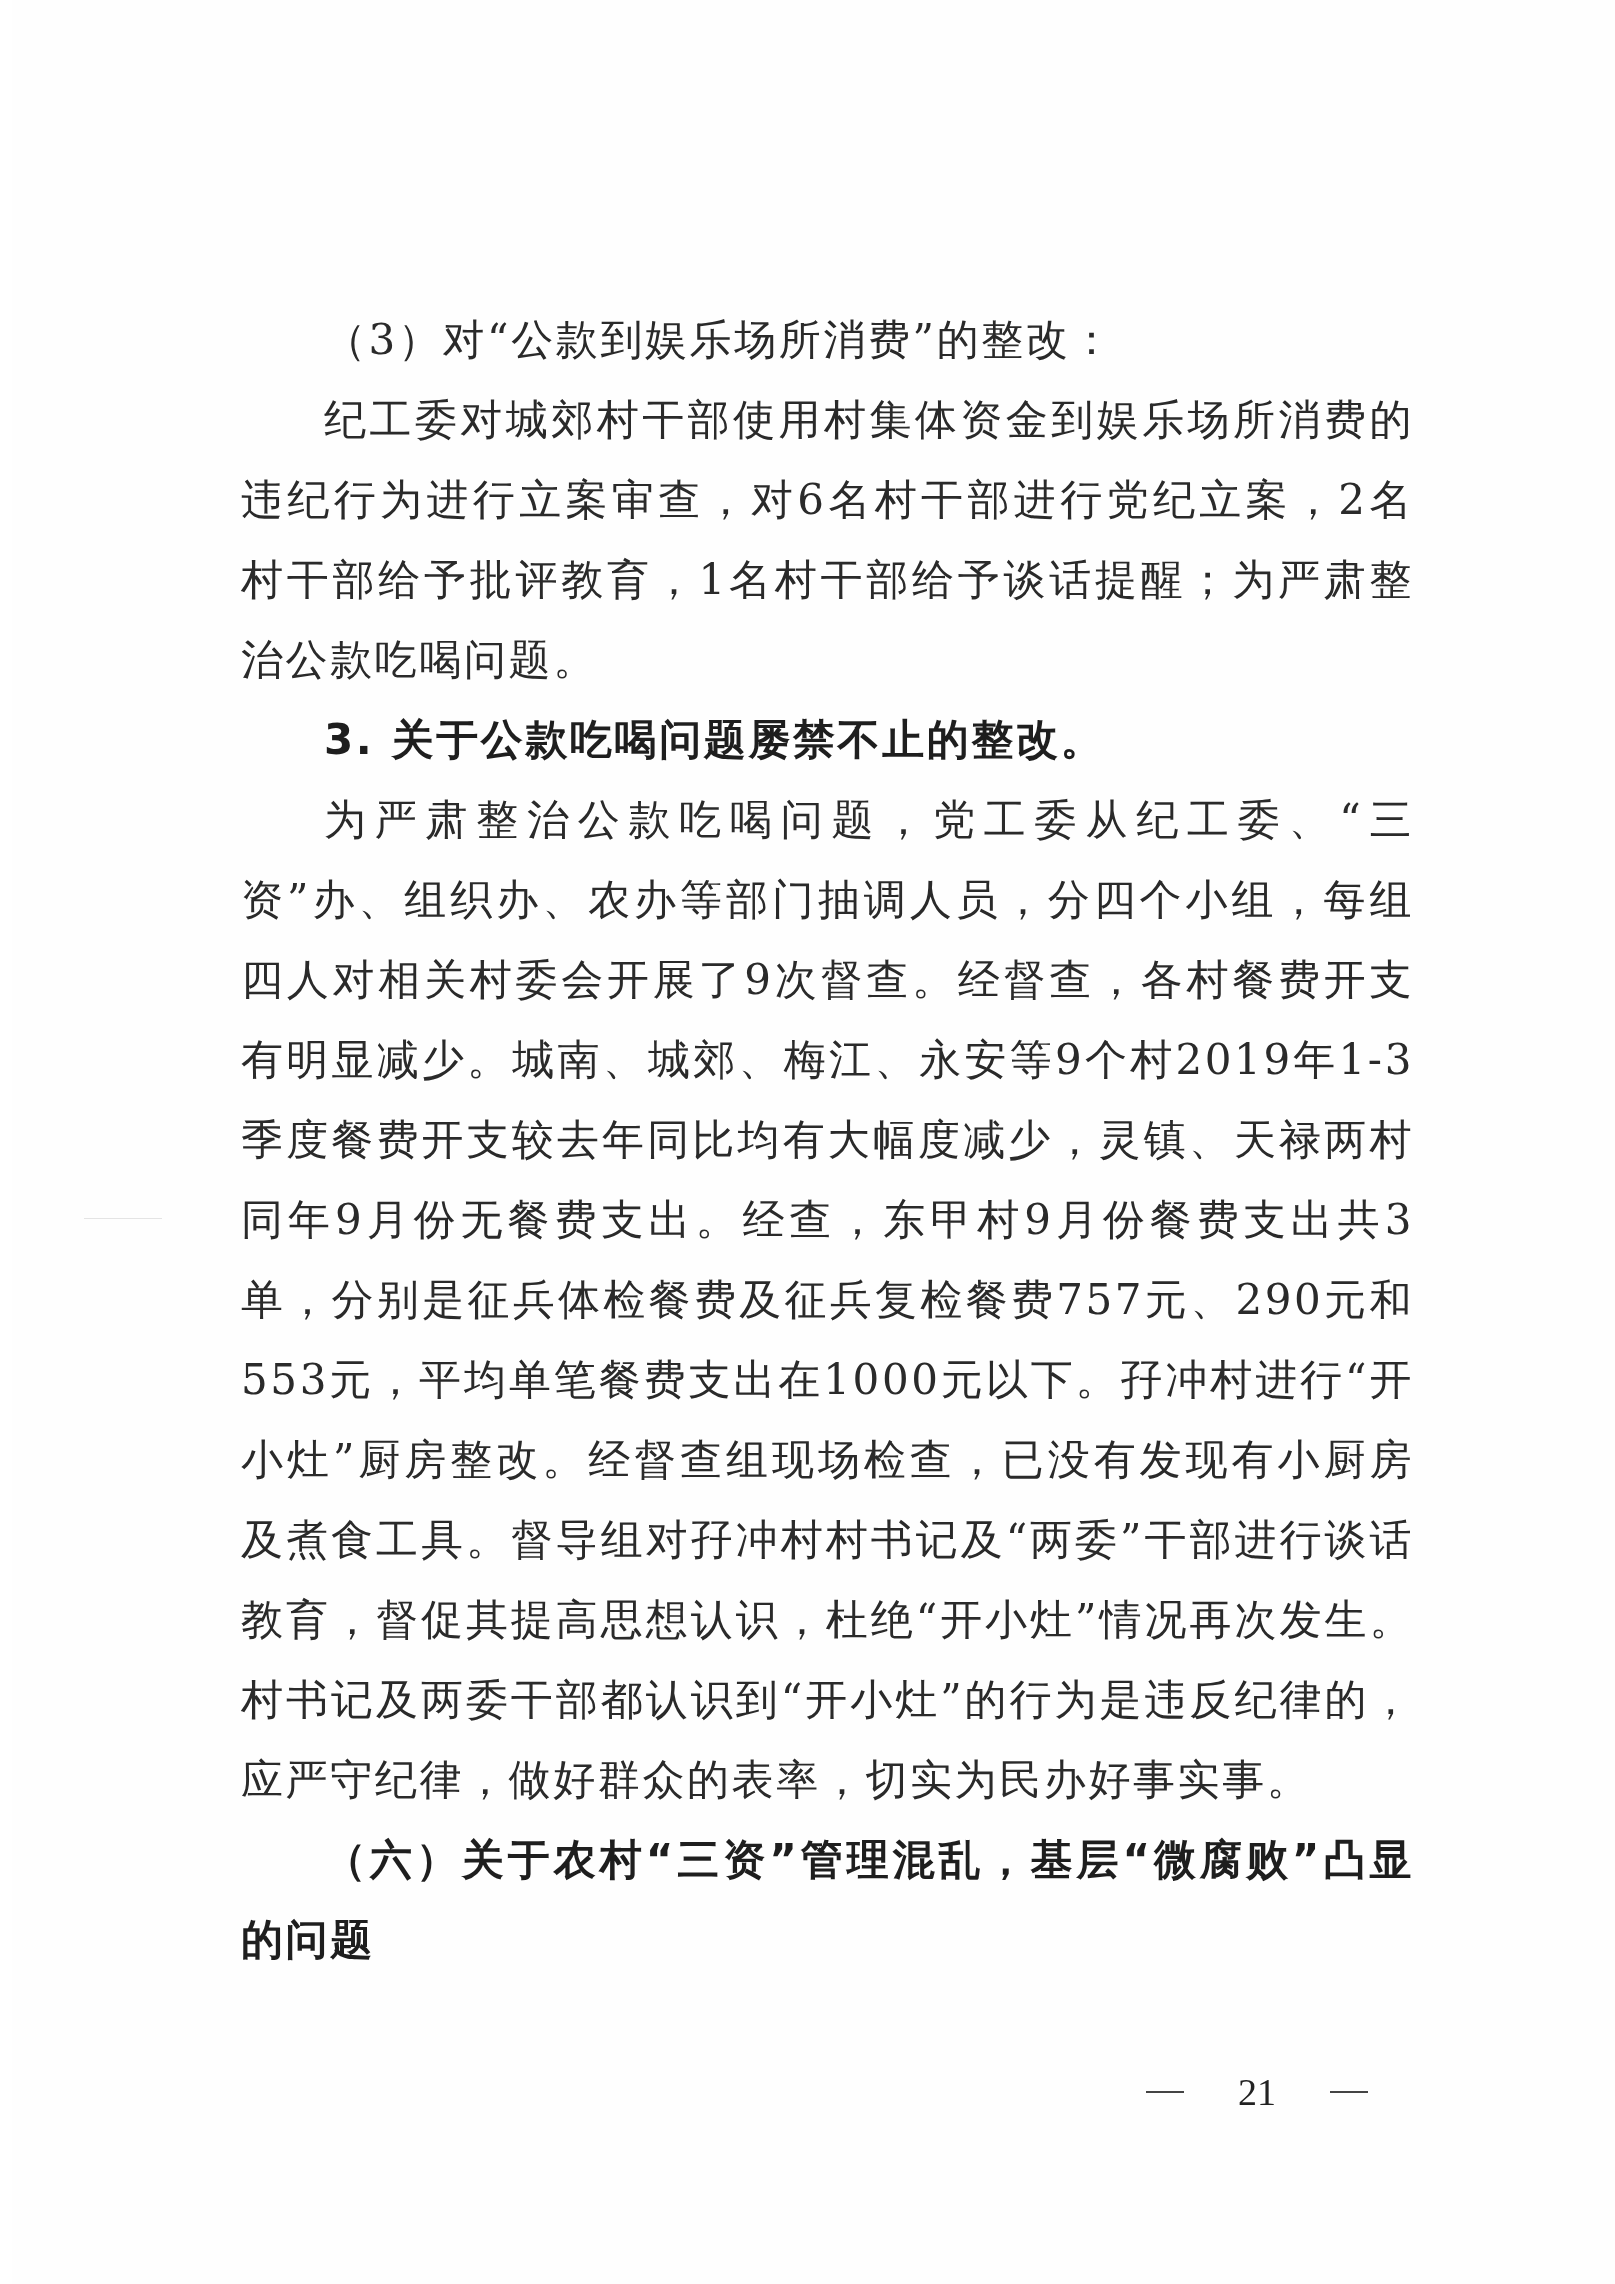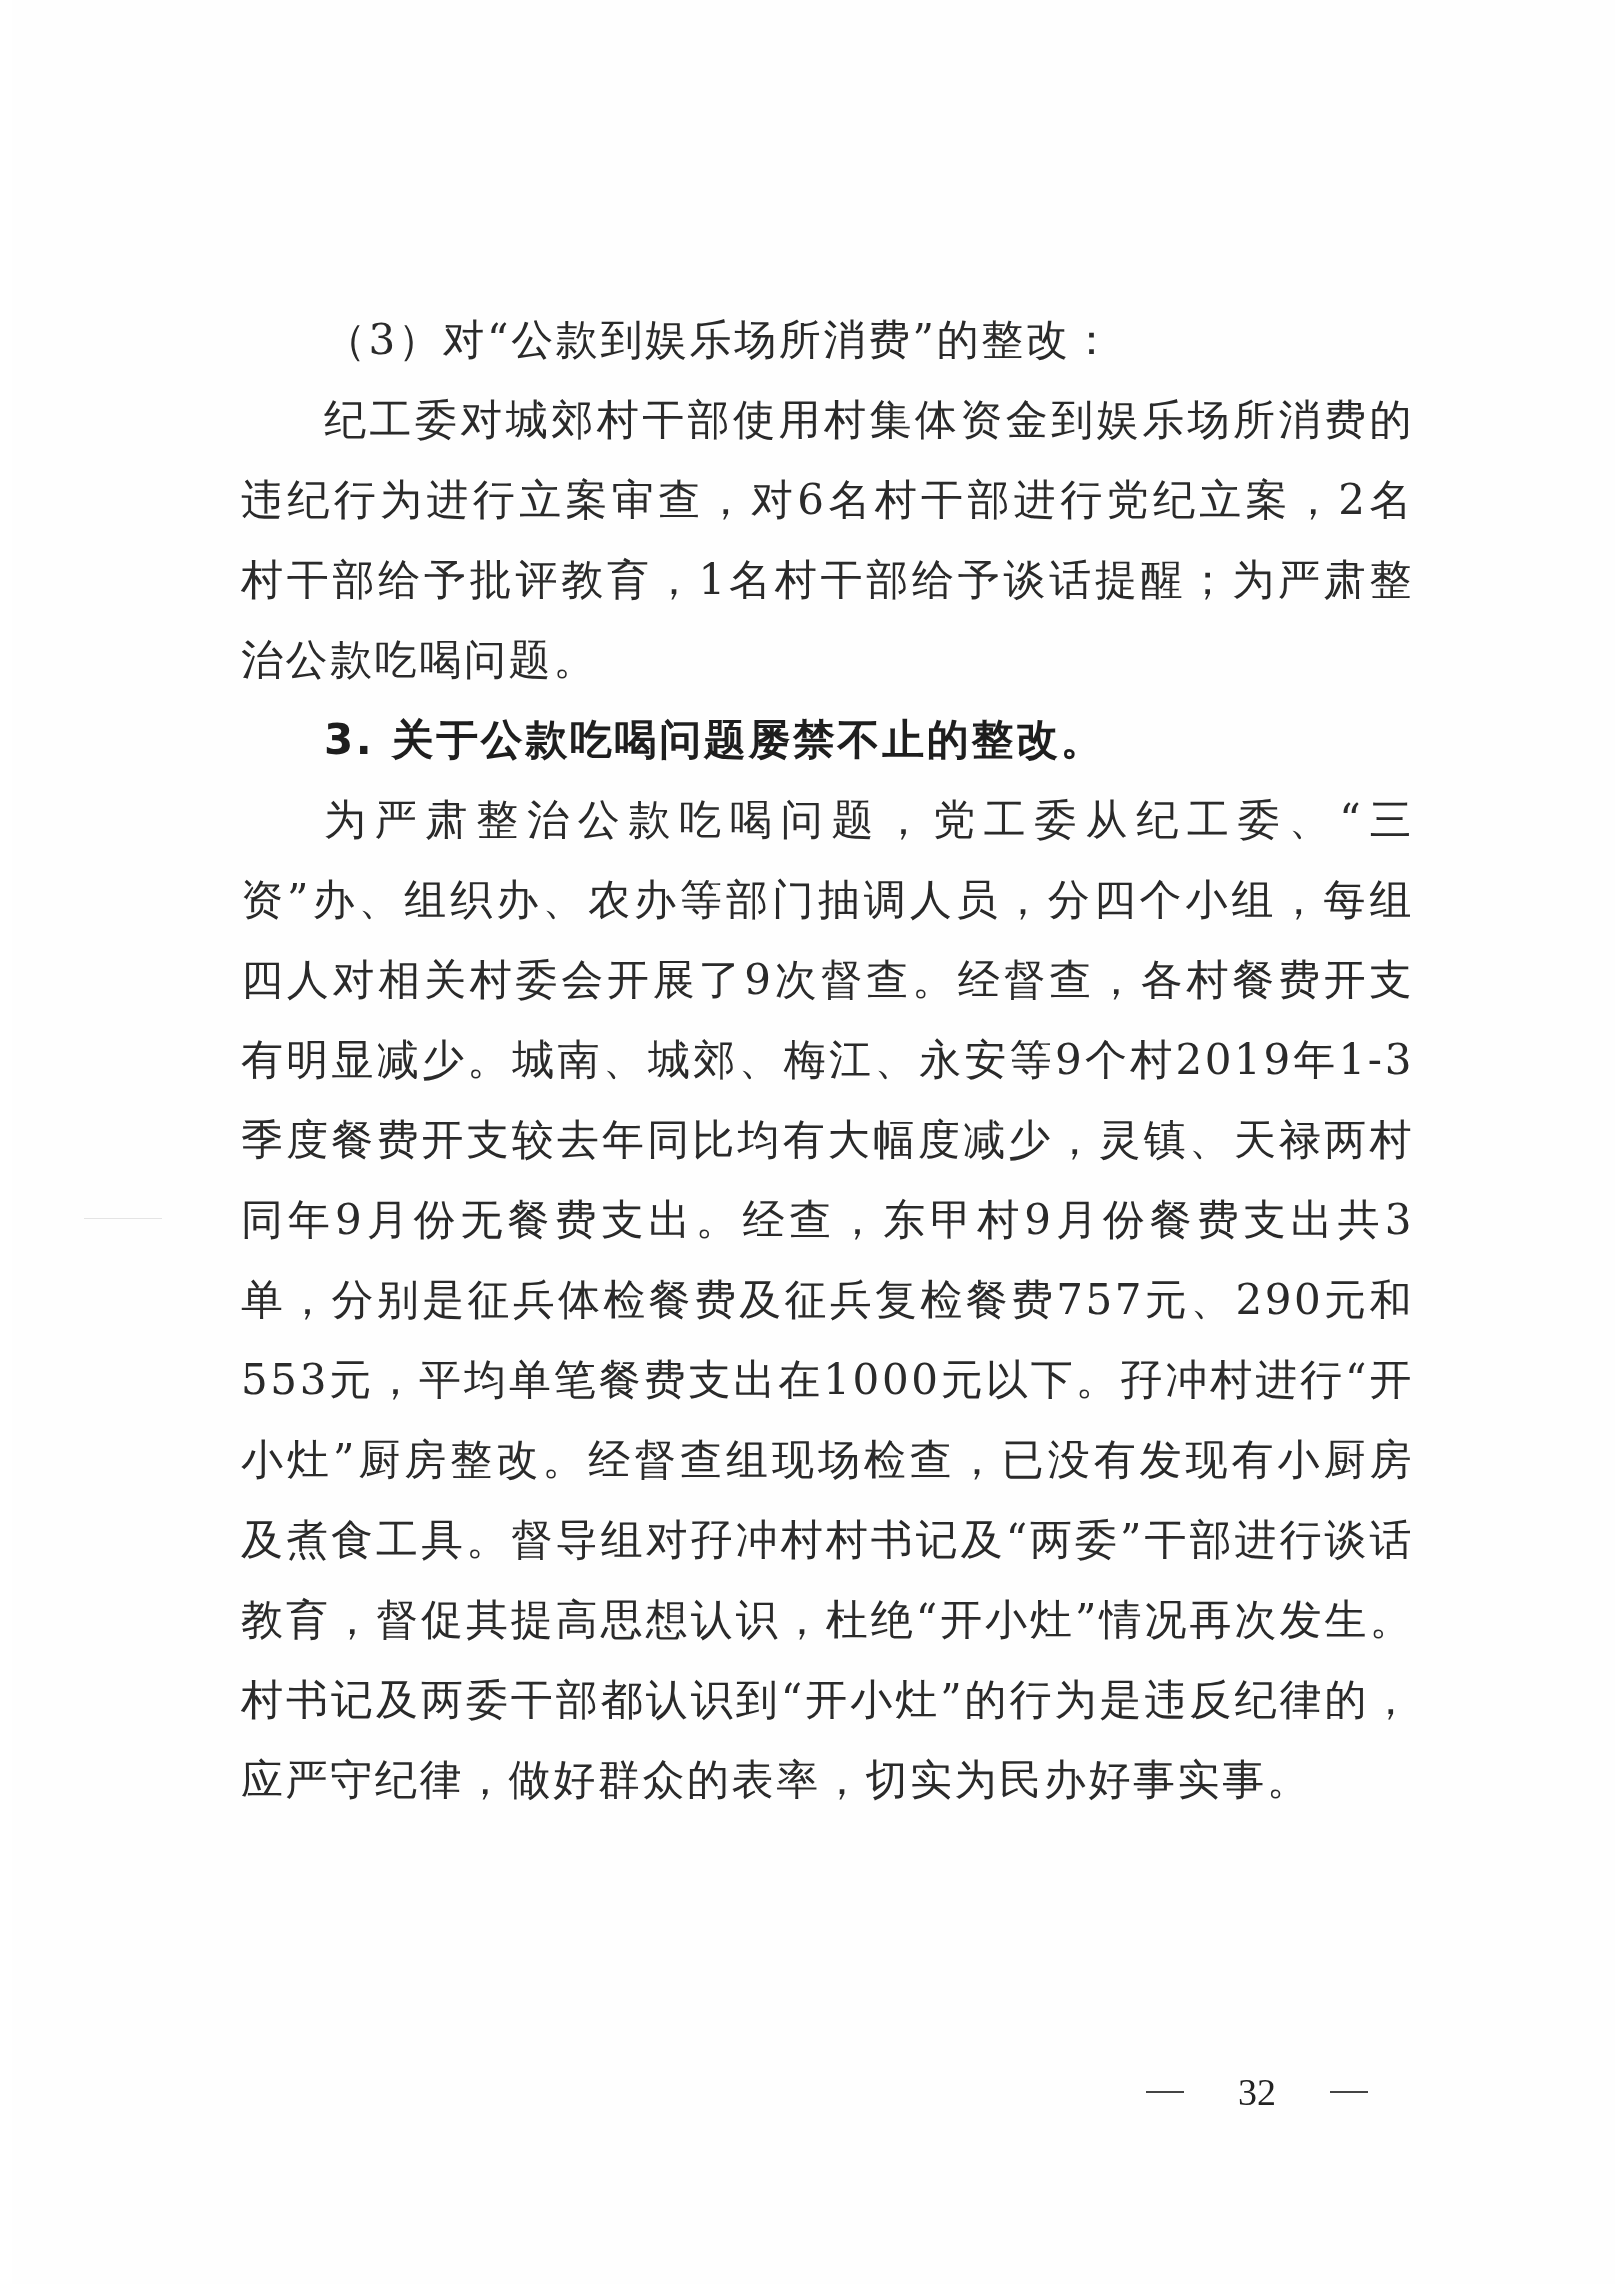--- a/index.html
+++ b/index.html
@@ -26,21 +26,22 @@
 <body>
 
 <div class="page">
   <div class="scan-mark"></div>
 
   <div class="body-text">
     <p class="para">（3）对“公款到娱乐场所消费”的整改：</p>
     <p class="para">纪工委对城郊村干部使用村集体资金到娱乐场所消费的违纪行为进行立案审查，对6名村干部进行党纪立案，2名村干部给予批评教育，1名村干部给予谈话提醒；为严肃整治公款吃喝问题。</p>
     <p class="heading">3. 关于公款吃喝问题屡禁不止的整改。</p>
     <p class="para">为严肃整治公款吃喝问题，党工委从纪工委、“三资”办、组织办、农办等部门抽调人员，分四个小组，每组四人对相关村委会开展了9次督查。经督查，各村餐费开支有明显减少。城南、城郊、梅江、永安等9个村2019年1-3季度餐费开支较去年同比均有大幅度减少，灵镇、天禄两村同年9月份无餐费支出。经查，东甲村9月份餐费支出共3单，分别是征兵体检餐费及征兵复检餐费757元、290元和553元，平均单笔餐费支出在1000元以下。孖冲村进行“开小灶”厨房整改。经督查组现场检查，已没有发现有小厨房及煮食工具。督导组对孖冲村村书记及“两委”干部进行谈话教育，督促其提高思想认识，杜绝“开小灶”情况再次发生。村书记及两委干部都认识到“开小灶”的行为是违反纪律的，应严守纪律，做好群众的表率，切实为民办好事实事。</p>
+    <p class="heading-six">（六）关于农村“三资”管理混乱，基层“微腐败”凸显的问题</p>
   </div>
 
   <div class="page-number">
     <span class="dash"></span>
-    <span>32</span>
+    <span>21</span>
     <span class="dash"></span>
   </div>
 </div>
 
 
 </body></html>

